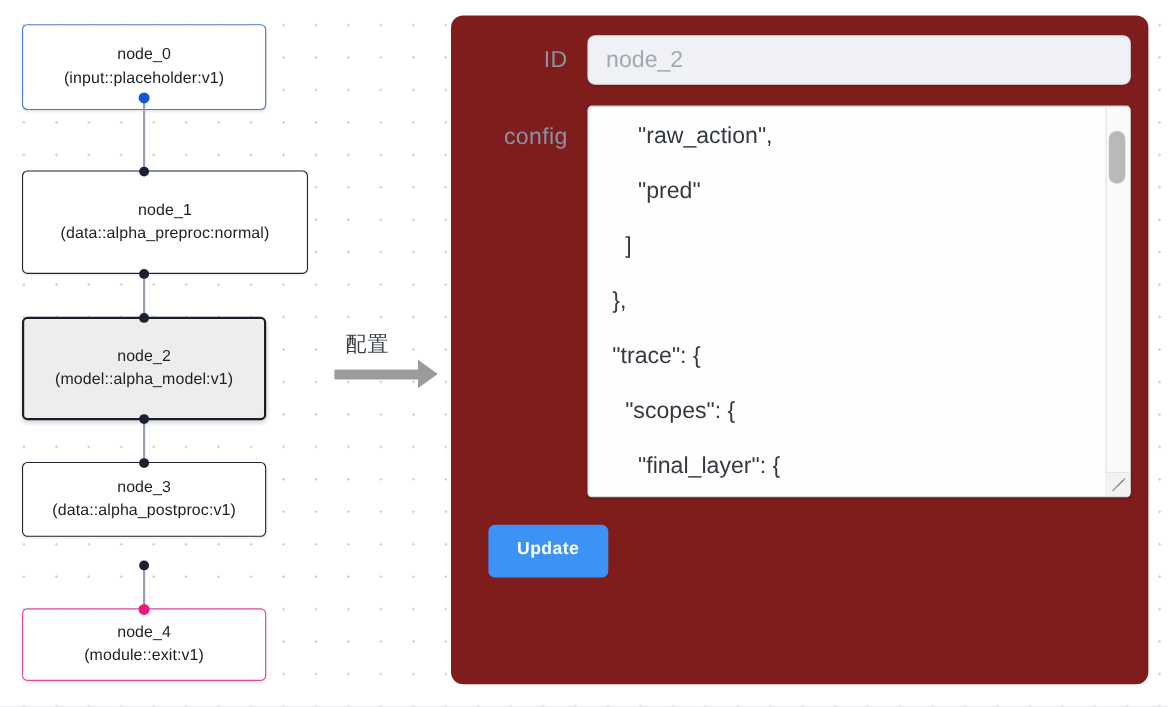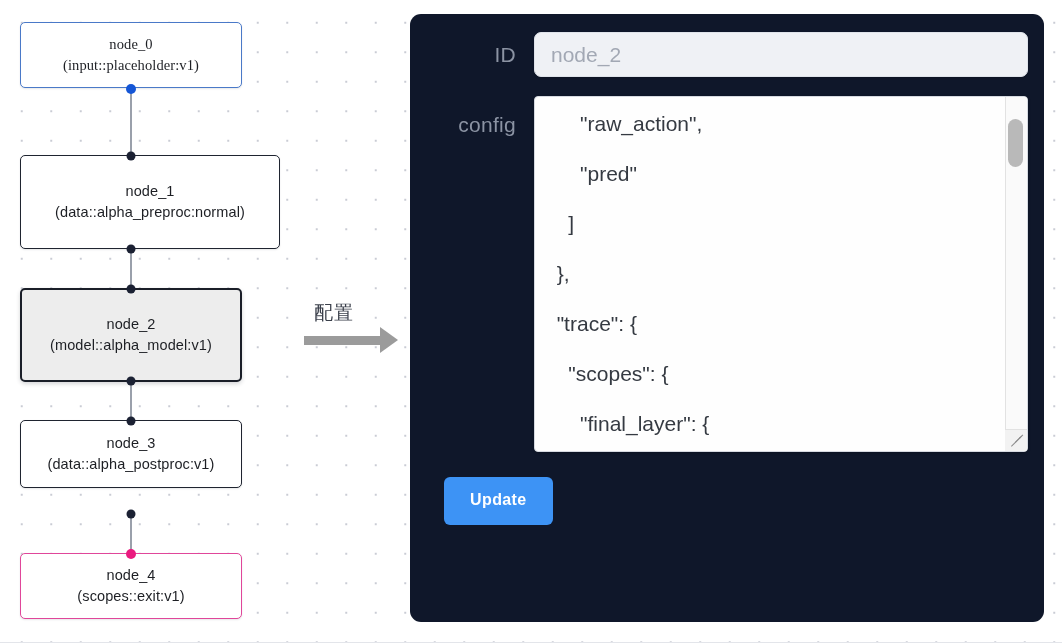--- a/index.html
+++ b/index.html
@@ -93,21 +93,21 @@
     border-top: 13px solid transparent;
     border-bottom: 13px solid transparent;
     border-left: 18px solid #9b9b9b;
   }
 
   
   #panel {
     position: absolute;
     left: 410px; top: 14px;
     width: 634px; height: 608px;
-    background: #0f172a;
+    background: #7f1d1d;
     border-radius: 11px;
     z-index: 10;
     overflow: hidden;
     padding: 18px 16px 0 16px;
   }
   .field-row {
     display: flex;
     align-items: flex-start;
     margin-bottom: 19px;
   }
@@ -224,21 +224,21 @@
 
 <div id="root">
 
   <div id="canvas">
 
     <div class="edge" style="left:130px; top:88px;  height:67px;"></div>
     <div class="edge" style="left:130px; top:249px; height:39px;"></div>
     <div class="edge" style="left:130px; top:382px; height:38px;"></div>
     <div class="edge" style="left:130px; top:514px; height:39px;"></div>
 
-    <div class="node is-input" style="left:20px; top:22px; width:222px; height:66px;font-family:Liberation Serif, serif;">
+    <div class="node is-input" style="left:20px; top:22px; width:222px; height:78px;">
       <span class="lbl">node_0
 (input::placeholder:v1)</span>
     </div>
     <div class="handle h-blue" style="left:131px; top:89px;"></div>
 
     <div class="node" style="left:20px; top:155px; width:260px; height:94px;">
       <span class="lbl">node_1
 (data::alpha_preproc:normal)</span>
     </div>
     <div class="handle" style="left:131px; top:156px;"></div>
@@ -253,21 +253,21 @@
 
     <div class="node" style="left:20px; top:420px; width:222px; height:68px;">
       <span class="lbl">node_3
 (data::alpha_postproc:v1)</span>
     </div>
     <div class="handle" style="left:131px; top:421px;"></div>
     <div class="handle" style="left:131px; top:514px;"></div>
 
     <div class="node is-output" style="left:20px; top:553px; width:222px; height:66px;">
       <span class="lbl">node_4
-(scopes::exit:v1)</span>
+(module::exit:v1)</span>
     </div>
     <div class="handle h-pink" style="left:131px; top:554px;"></div>
   </div>
 
   <div id="arrow-group" style="left:304px; top:300px; width:110px; height:60px;">
     <span class="arrow-caption" style="left:10px; top:0px;">配置</span>
     <span class="arrow-shaft" style="left:0px; top:36px; width:76px;"></span>
     <span class="arrow-head" style="left:76px; top:27px;"></span>
   </div>
 

